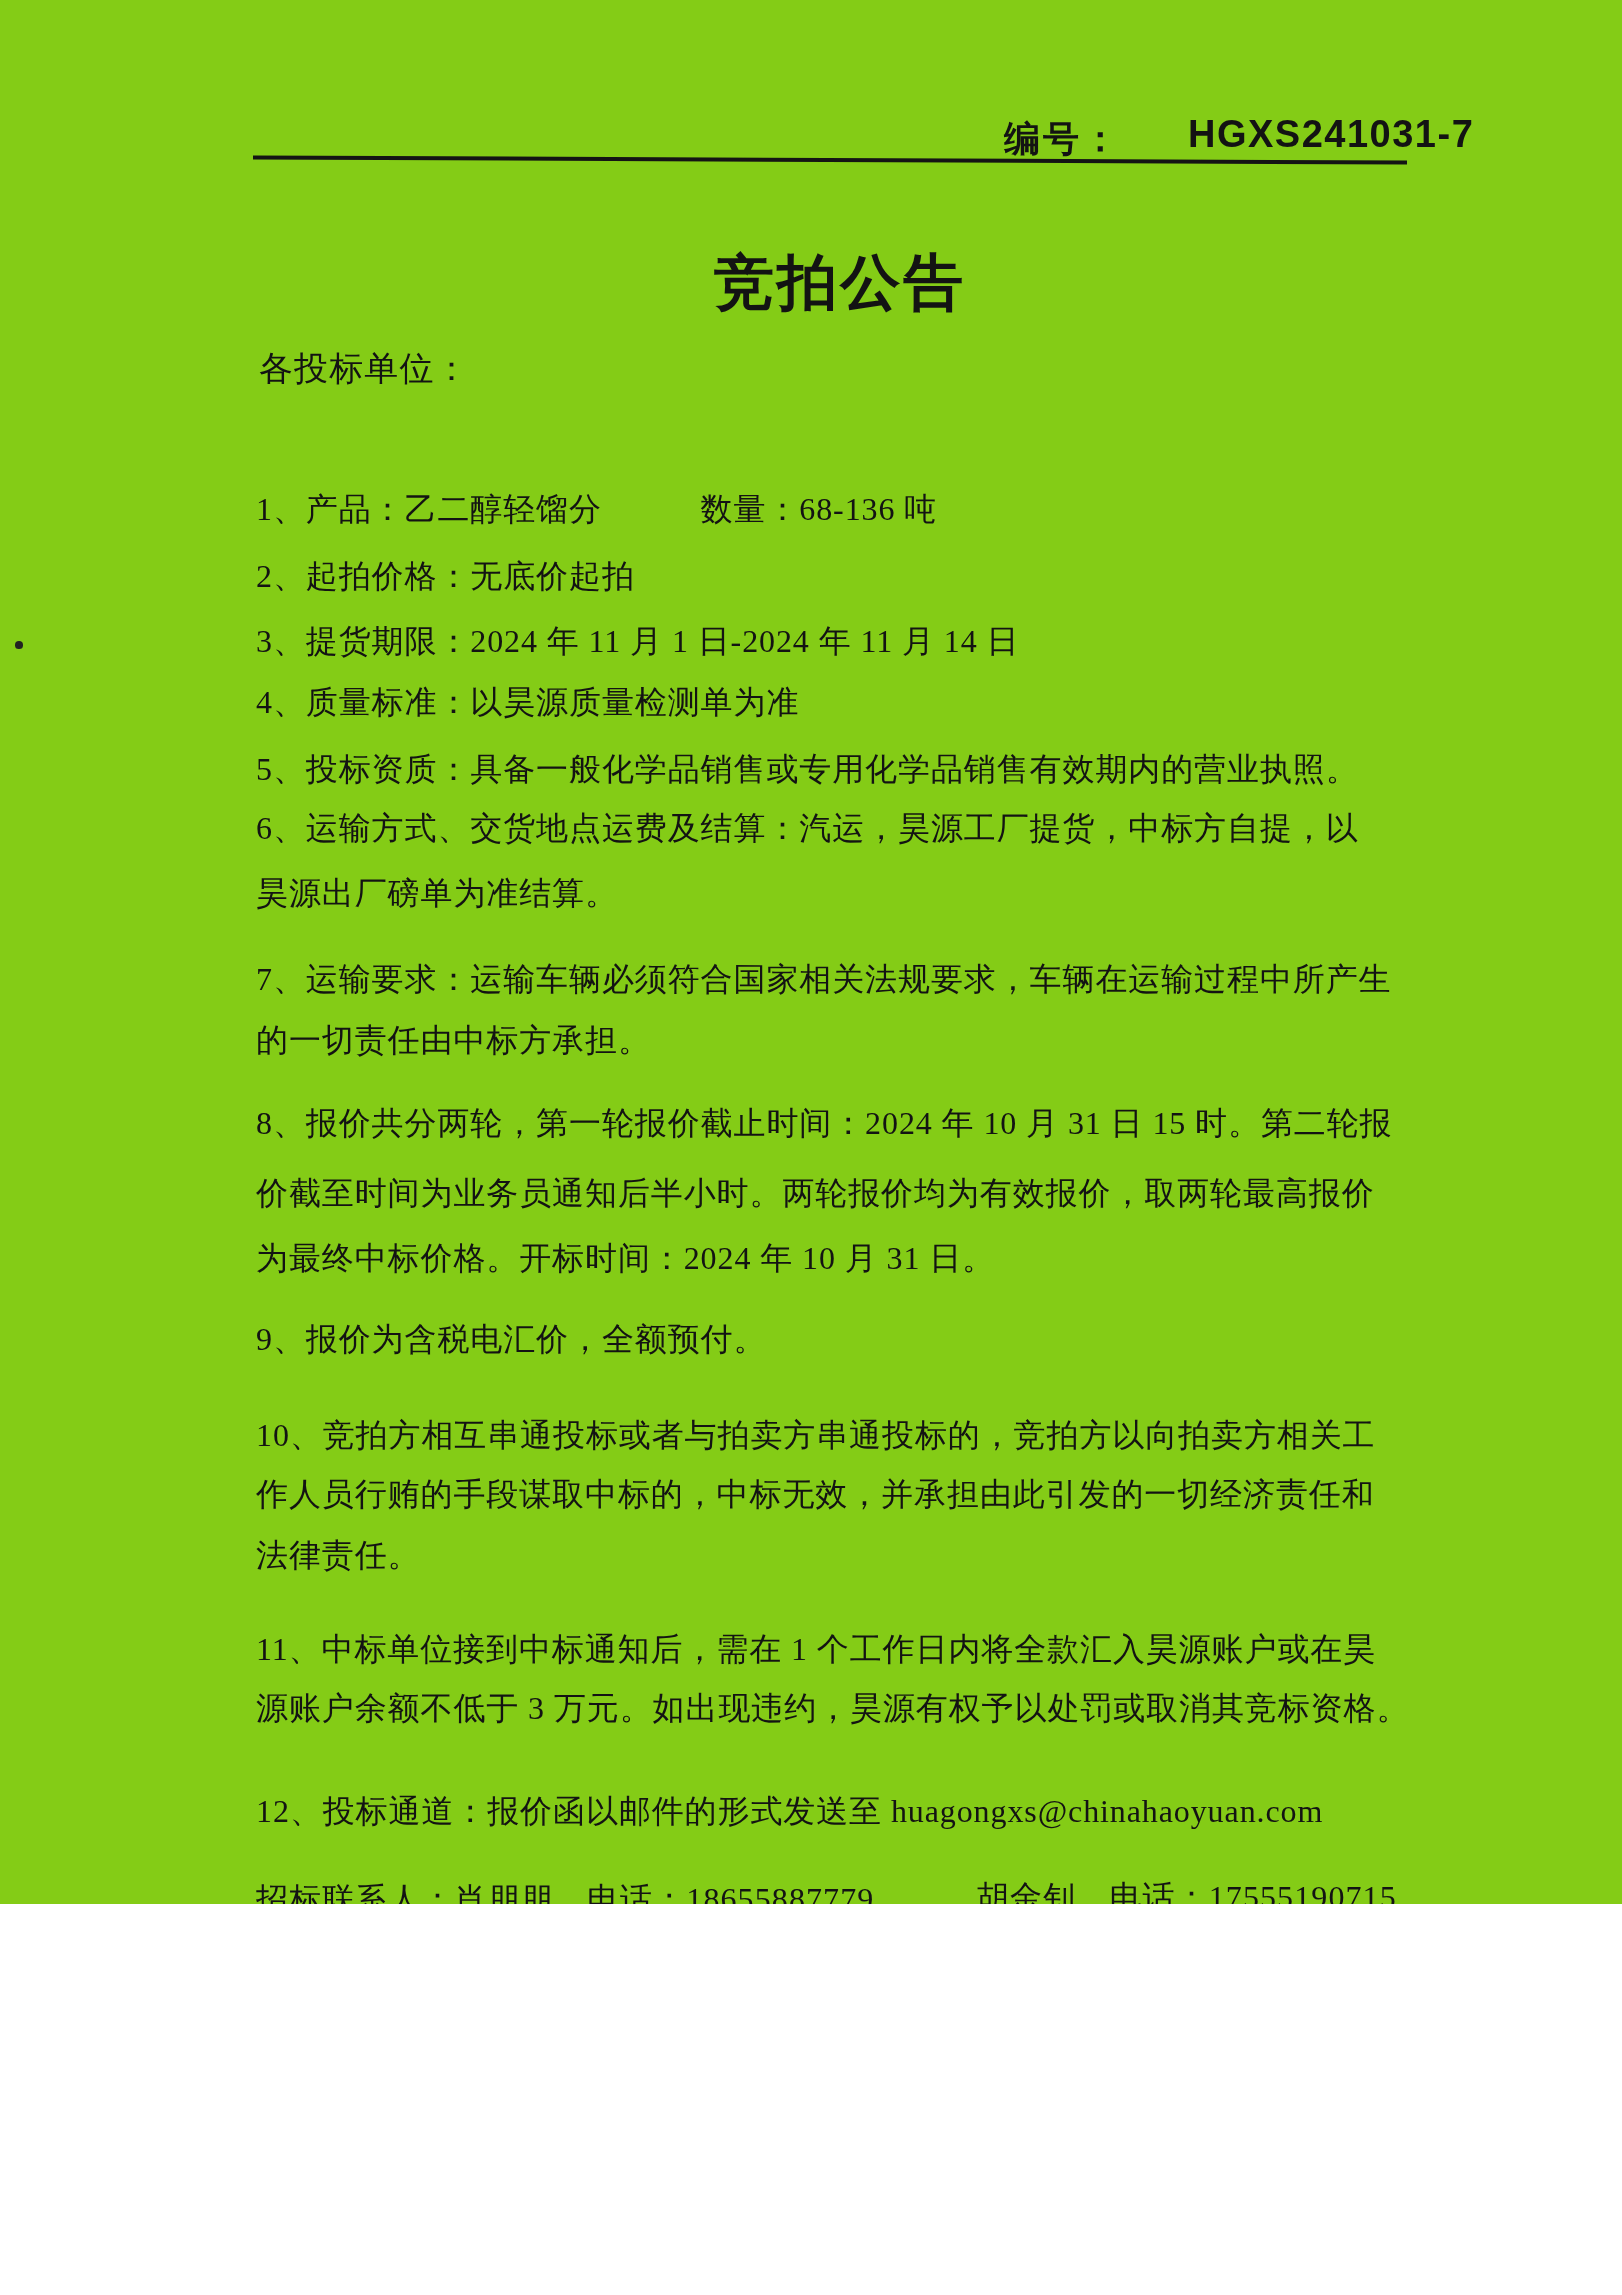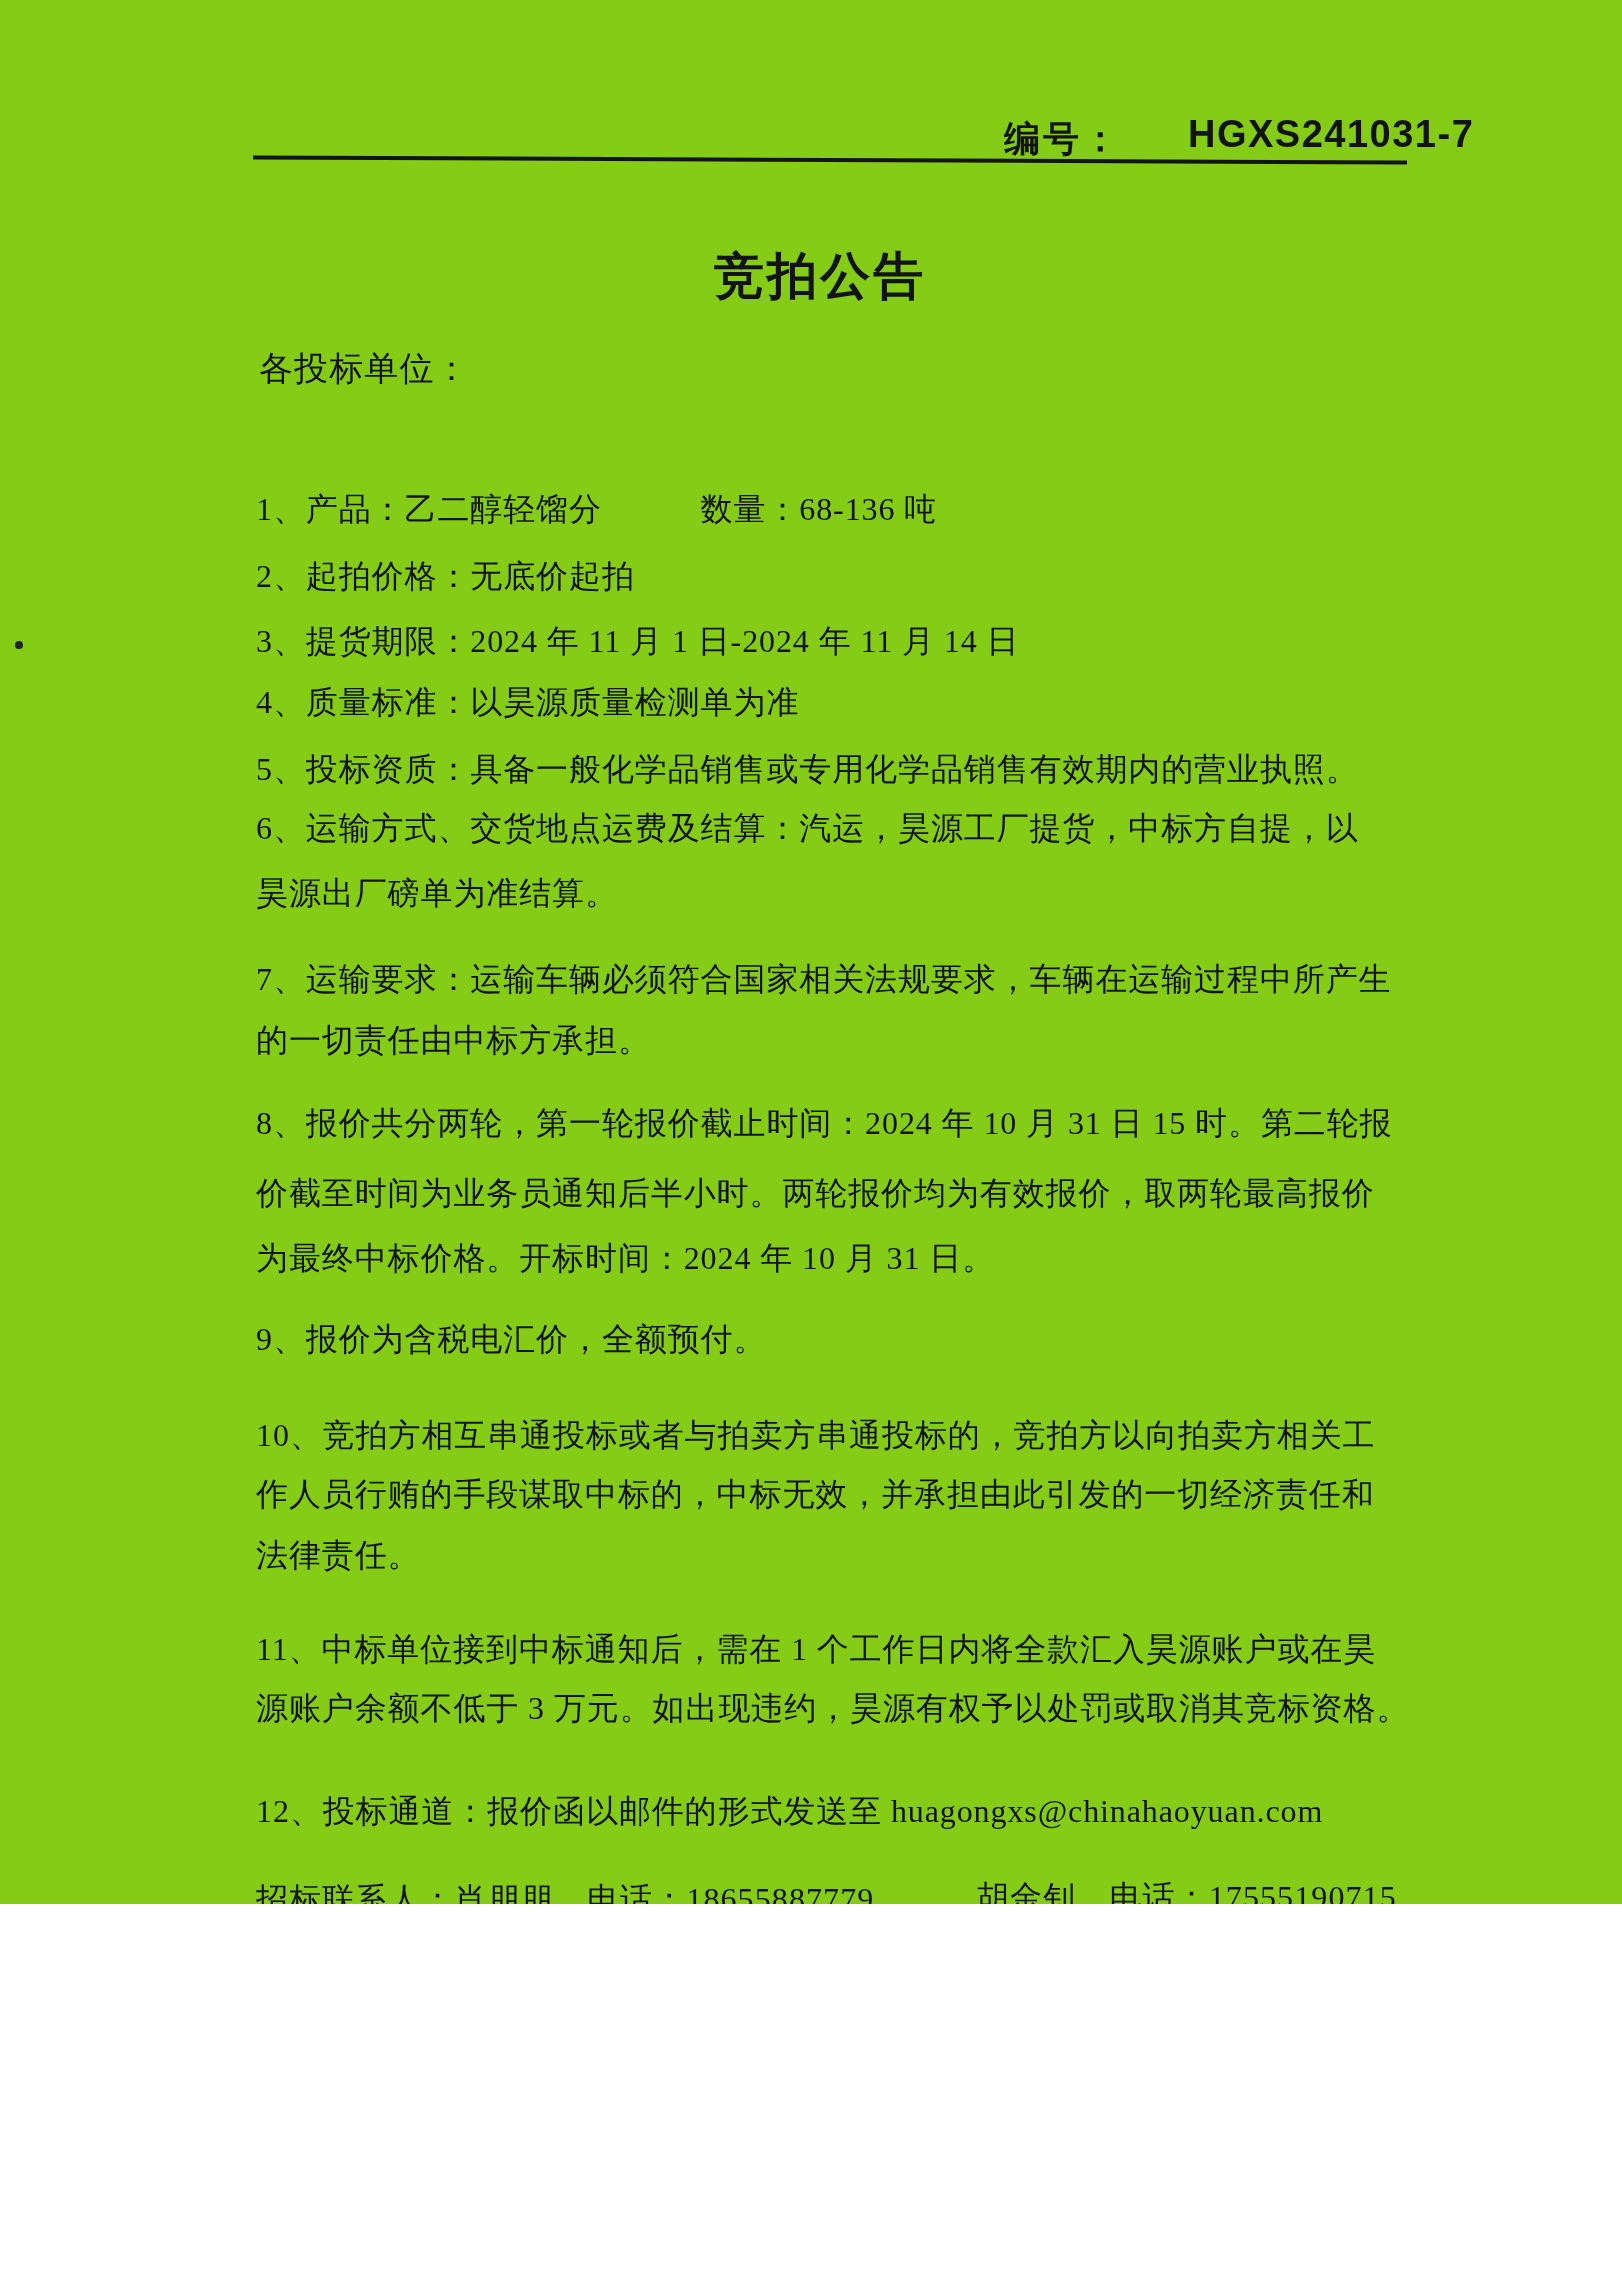--- a/index.html
+++ b/index.html
@@ -6,21 +6,21 @@
   #page{
     position:relative;width:1622px;height:1904px;background:#84cc16;overflow:hidden;
     font-family:"Liberation Serif", serif;color:#131313;
   }
   .abs{position:absolute;}
   
   .doc-number-label{font-family:"Liberation Sans",sans-serif;font-weight:700;font-size:36px;letter-spacing:3.1px;}
   .doc-number-value{font-family:"Liberation Sans",sans-serif;font-weight:700;font-size:38px;letter-spacing:1.5px;}
   .head-rule{background:#141414;height:3.8px;transform:rotate(0.25deg);}
   
-  .doc-title{font-size:50px;font-weight:700;letter-spacing:3.1px;}
+  .doc-title{font-size:60px;font-weight:700;letter-spacing:3.1px;}
   
   .body-text{font-size:32px;letter-spacing:1.1px;white-space:nowrap;}
   .body-line{position:absolute;left:256px;font-size:32px;letter-spacing:0.9px;white-space:nowrap;}
   
   .company-line{font-size:34px;letter-spacing:1.5px;}
   .date-line{font-size:40px;letter-spacing:1.5px;}
   
   .stamp-wrap{mix-blend-mode:multiply;opacity:0.92;transform:rotate(-6deg);}
   
   .hw{font-family:"Liberation Sans",sans-serif;font-weight:600;color:#1a1a1a;white-space:nowrap;}

